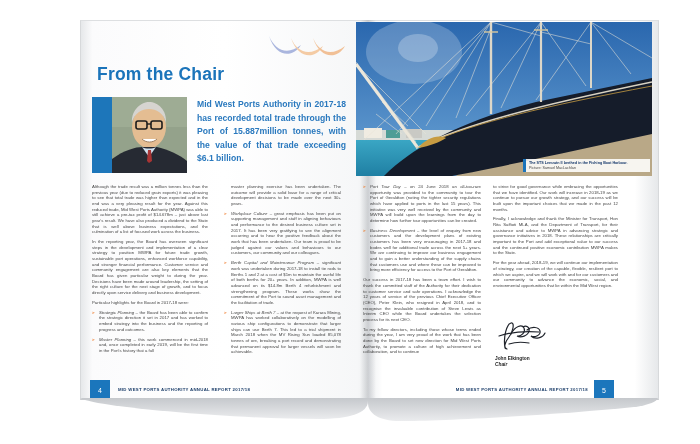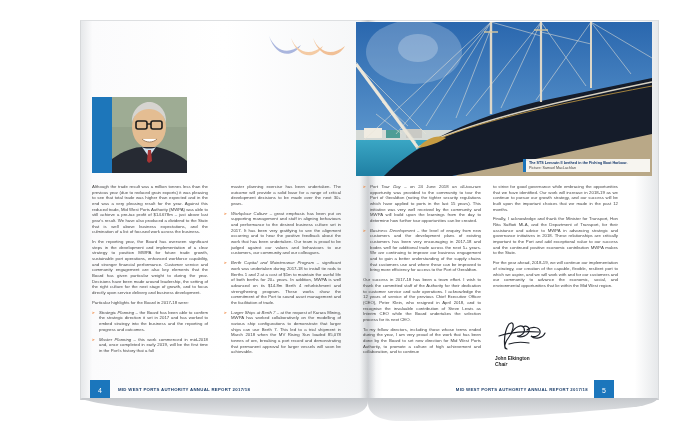--- a/index.html
+++ b/index.html
@@ -57,38 +57,40 @@
   <div class="spine"></div>
 
   <div class="wave-logo">
     <svg width="78" height="32" viewBox="0 0 78 32">
       <path d="M1,6 C7,20 19,26 33,15 C25,28 8,28 1,6 Z" fill="#aab6de"></path>
       <path d="M23,8 C29,22 41,27 55,16 C47,30 30,29 23,8 Z" fill="#f4cba4"></path>
       <path d="M45,8 C51,22 63,27 77,16 C69,30 52,29 45,8 Z" fill="#f1c096"></path>
     </svg>
   </div>
 
+  <div class="heading">From the Chair</div>
 
   <div class="portrait">
     <svg width="95" height="76" viewBox="0 0 95 76">
       <rect x="0" y="0" width="20" height="76" fill="#1d76ba"></rect>
       <rect x="20" y="0" width="75" height="76" fill="#94a28b"></rect>
       <rect x="20" y="0" width="75" height="30" fill="#a3b098" opacity="0.7"></rect>
       <ellipse cx="57" cy="30" rx="17" ry="21" fill="#e4bd92"></ellipse>
       <path d="M40,26 C39,12 50,5 57,5 C66,5 75,13 74,26 C72,16 64,12 57,12 C50,12 42,16 40,26 Z" fill="#d6d4d0"></path>
       <rect x="44" y="24" width="11" height="8" rx="2" fill="none" stroke="#1c1c1c" stroke-width="1.6"></rect>
       <rect x="59" y="24" width="11" height="8" rx="2" fill="none" stroke="#1c1c1c" stroke-width="1.6"></rect>
       <line x1="55" y1="27" x2="59" y2="27" stroke="#1c1c1c" stroke-width="1.4"></line>
       <path d="M50,42 C54,46 61,46 65,42" fill="#ffffff" stroke="#8c6b4d" stroke-width="0.8"></path>
       <path d="M20,76 L20,62 C32,53 44,50 50,50 L65,50 C75,52 88,58 95,64 L95,76 Z" fill="#262a33"></path>
       <path d="M50,50 L57,60 L64,50 C61,52 53,52 50,50 Z" fill="#cfe0ee"></path>
       <path d="M56,53 L59,53 L60,64 L57,66 L55,64 Z" fill="#a83434"></path>
     </svg>
   </div>
 
+  <div class="pullquote">Mid West Ports Authority in 2017-18 has recorded total trade through the Port of 15.887million tonnes, with the value of that trade exceeding $6.1 billion.</div>
 
   <div class="col lp-c1">
     <p>Although the trade result was a million tonnes less than the previous year (due to reduced grain exports) it was pleasing to see that total trade was higher than expected and in the end was a very pleasing result for the year. Against this reduced trade, Mid West Ports Authority (MWPA) was able to still achieve a pre-tax profit of $14.678m – just above last year's result. We have also produced a dividend to the State that is well above business expectations, and the culmination of a list of focused work across the business.</p>
     <p>In the reporting year, the Board has overseen significant steps in the development and implementation of a clear strategy to position MWPA for future trade growth, sustainable port operations, enhanced workforce capability, and stronger financial performance. Customer service and community engagement are also key elements that the Board has given particular weight to during the year. Decisions have been made around leadership, the setting of the right culture for the next stage of growth, and to focus directly upon service delivery and business development.</p>
     <p>Particular highlights for the Board in 2017-18 were:</p>
     <div class="bullet">
       <span class="mark">&gt;</span>
       <span><span class="bt">Strategic Planning</span><span> – the Board has been able to confirm the strategic direction it set in 2017 and has worked to embed strategy into the business and the reporting of progress and outcomes.</span></span>
     </div>
     <div class="bullet">

